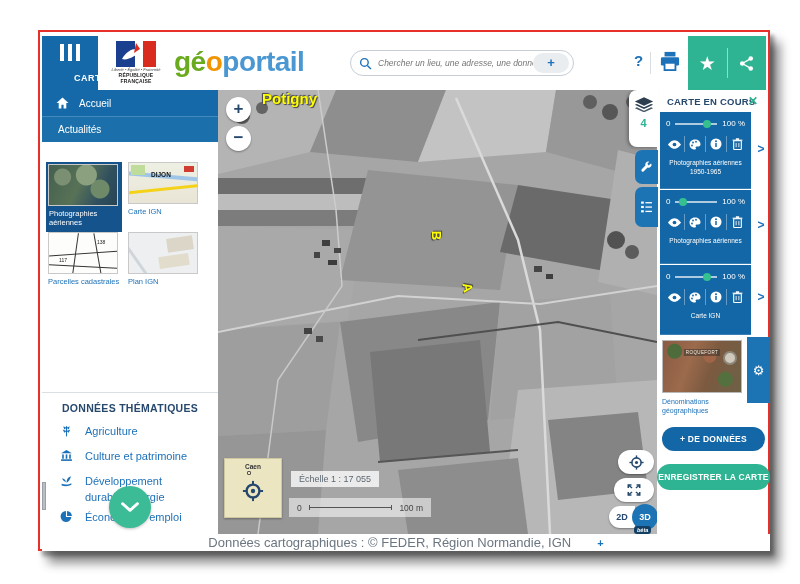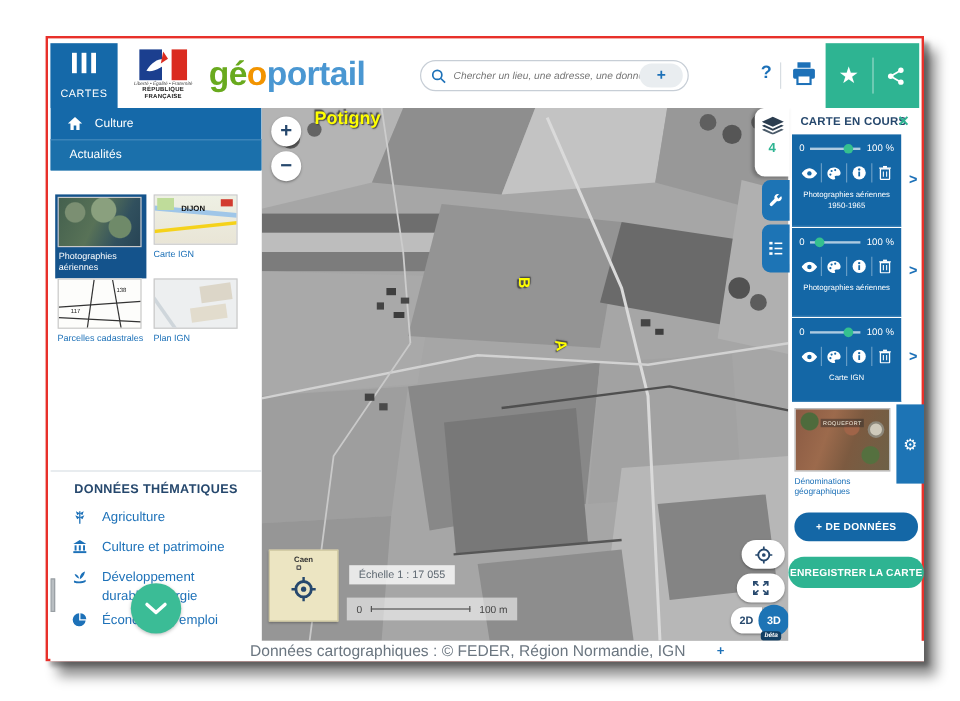--- a/index.html
+++ b/index.html
@@ -5,21 +5,21 @@
   * { margin:0; padding:0; box-sizing:border-box; }
   html,body { width:800px; height:584px; background:#fff; font-family:"Liberation Sans", sans-serif; overflow:hidden; }
   .frame { position:absolute; left:38px; top:30px; width:732px; height:521px; border:2px solid #e8302a; background:#fff;
            box-shadow: 10px 12px 10px rgba(0,0,0,.45), 4px 5px 4px rgba(0,0,0,.35); }
 
   
   .header { position:absolute; left:2px; top:4px; width:724px; height:54px; background:#fff; z-index:30; }
   .cartes-btn { position:absolute; left:0; top:0; width:56px; height:54px; background:#1569a9; color:#fff; cursor:pointer; }
   .cartes-bars { position:absolute; left:50%; top:8px; transform:translateX(-50%); display:flex; gap:4px; }
   .cartes-bars i { display:block; width:4px; height:17px; background:#fff; }
-  .cartes-label { position:absolute; bottom:7px; width:100%; text-align:center; font-size:9px; font-weight:normal; letter-spacing:.5px; }
+  .cartes-label { position:absolute; bottom:7px; width:100%; text-align:center; font-size:9px; font-weight:bold; letter-spacing:.5px;margin-left:24px; }
   .marianne { position:absolute; left:64px; top:5px; width:60px; height:46px; text-align:center; }
   .marianne svg { display:block; margin:0 auto; }
   .marianne .motto { font-size:4px; color:#444; font-style:italic; }
   .marianne .rf { font-size:5px; font-weight:bold; color:#222; letter-spacing:.2px; }
   .brand { position:absolute; left:132px; top:10px; font-size:28px; font-weight:bold; letter-spacing:-.5px; }
   .brand .ge { color:#69aa1e; } .brand .o { color:#f29400; } .brand .rest { color:#4a97d2; font-weight:600; }
   .search { position:absolute; left:308px; top:14px; width:224px; height:26px; border:1px solid #c7ced6; border-radius:14px; background:#fff; display:flex; align-items:center; padding:0 4px 0 8px; }
   .search input { border:0; outline:0; flex:1; font-size:8.5px; font-style:italic; color:#55606c; font-family:"Liberation Sans",sans-serif; background:transparent; min-width:0; }
   .search .plus-pill { width:36px; height:20px; background:#e9edf0; border-radius:10px; color:#1d71b8; font-weight:bold; font-size:13px; text-align:center; line-height:19px; cursor:pointer; }
   .help-btn { position:absolute; left:592px; top:16px; font-size:15px; font-weight:bold; color:#1d71b8; cursor:pointer; }
@@ -201,21 +201,21 @@
   </div>
 
   <div class="sidebar">
     <div class="side-nav">
       <div class="nav-row">
         <span class="home-ic">
           <svg width="13" height="12" viewBox="0 0 24 22">
               <path d="M12 1 L23 11 H19 V21 H14 V14 H10 V21 H5 V11 H1 Z" fill="#fff"></path>
             </svg>
         </span>
-        <span>Culture</span>
+        <span>Accueil</span>
       </div>
       <div class="nav-row second">
         <span>Actualités</span>
       </div>
     </div>
 
     <div class="tiles" style="top:72px;">
       <div class="tile selected" style="left:4px;">
         <div class="thumb thumb-aerial"></div>
         <div class="tlabel">Photographies aériennes</div>

